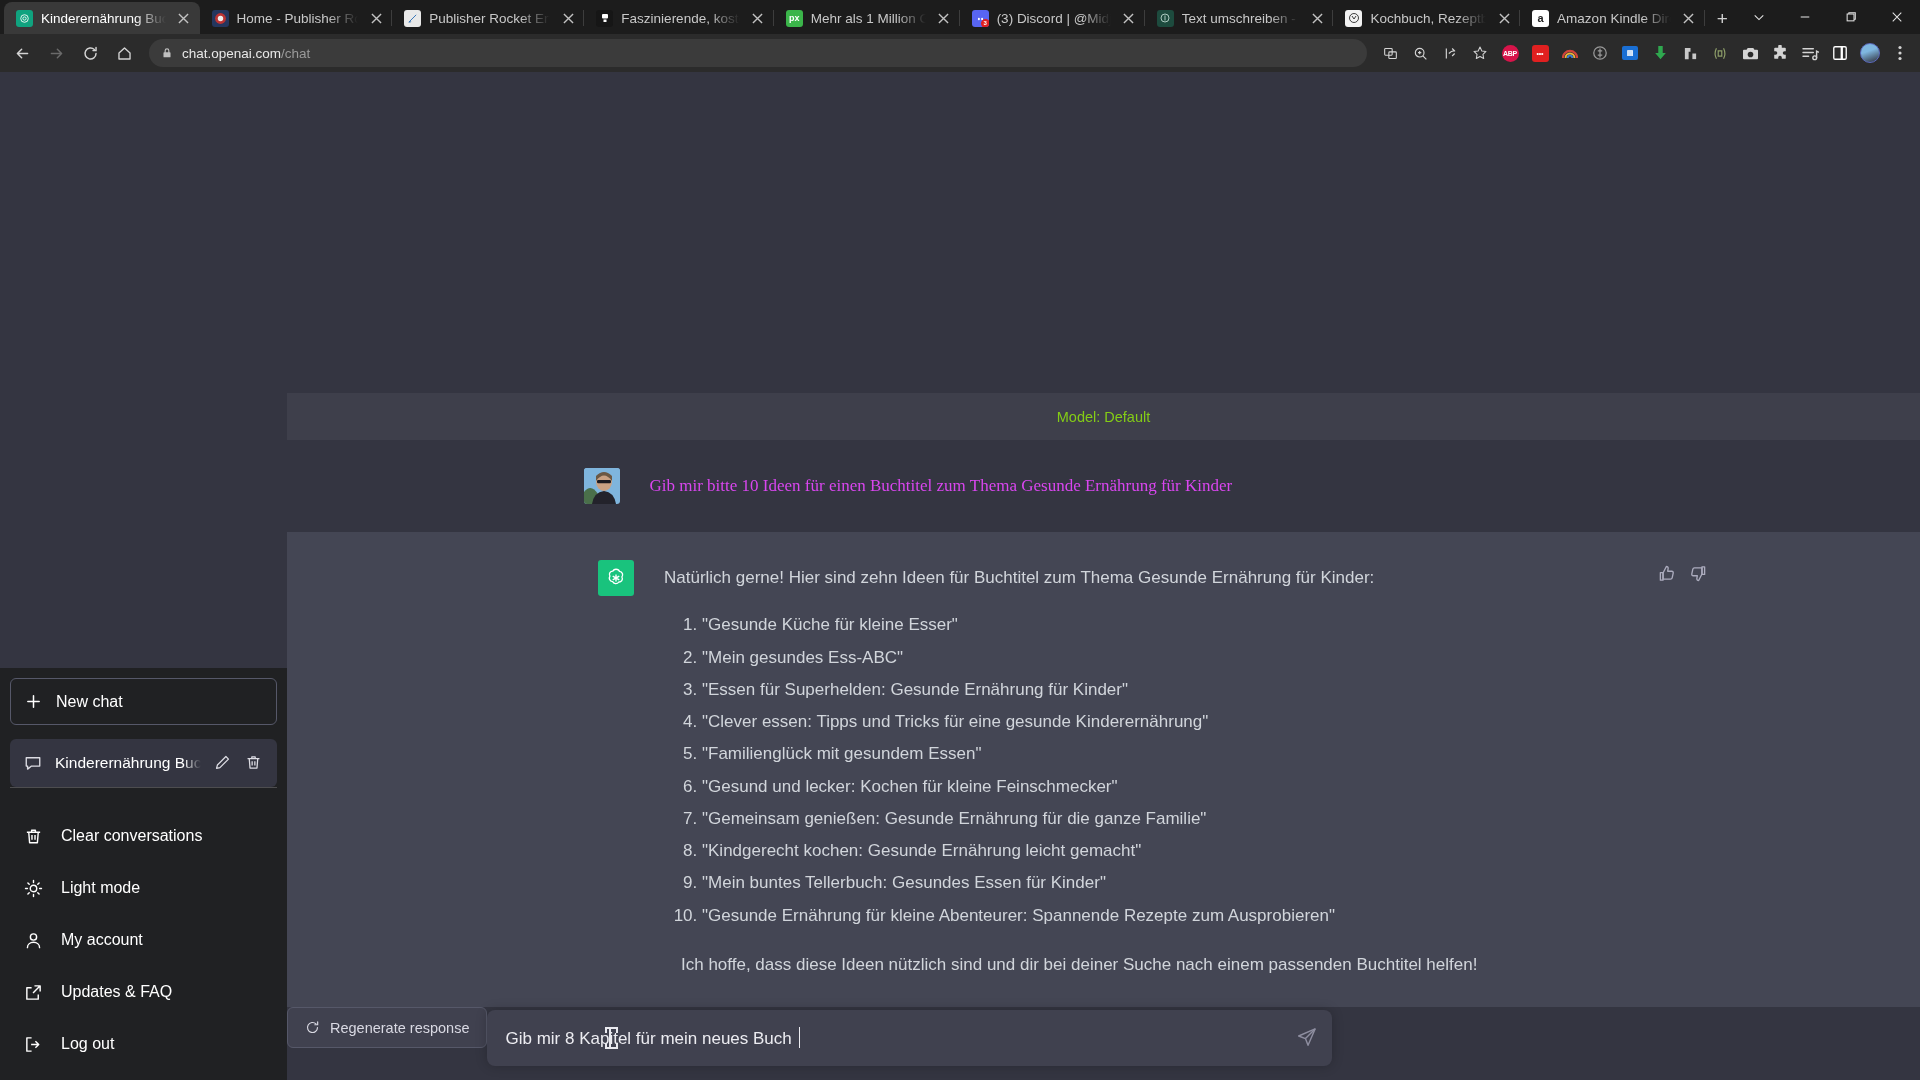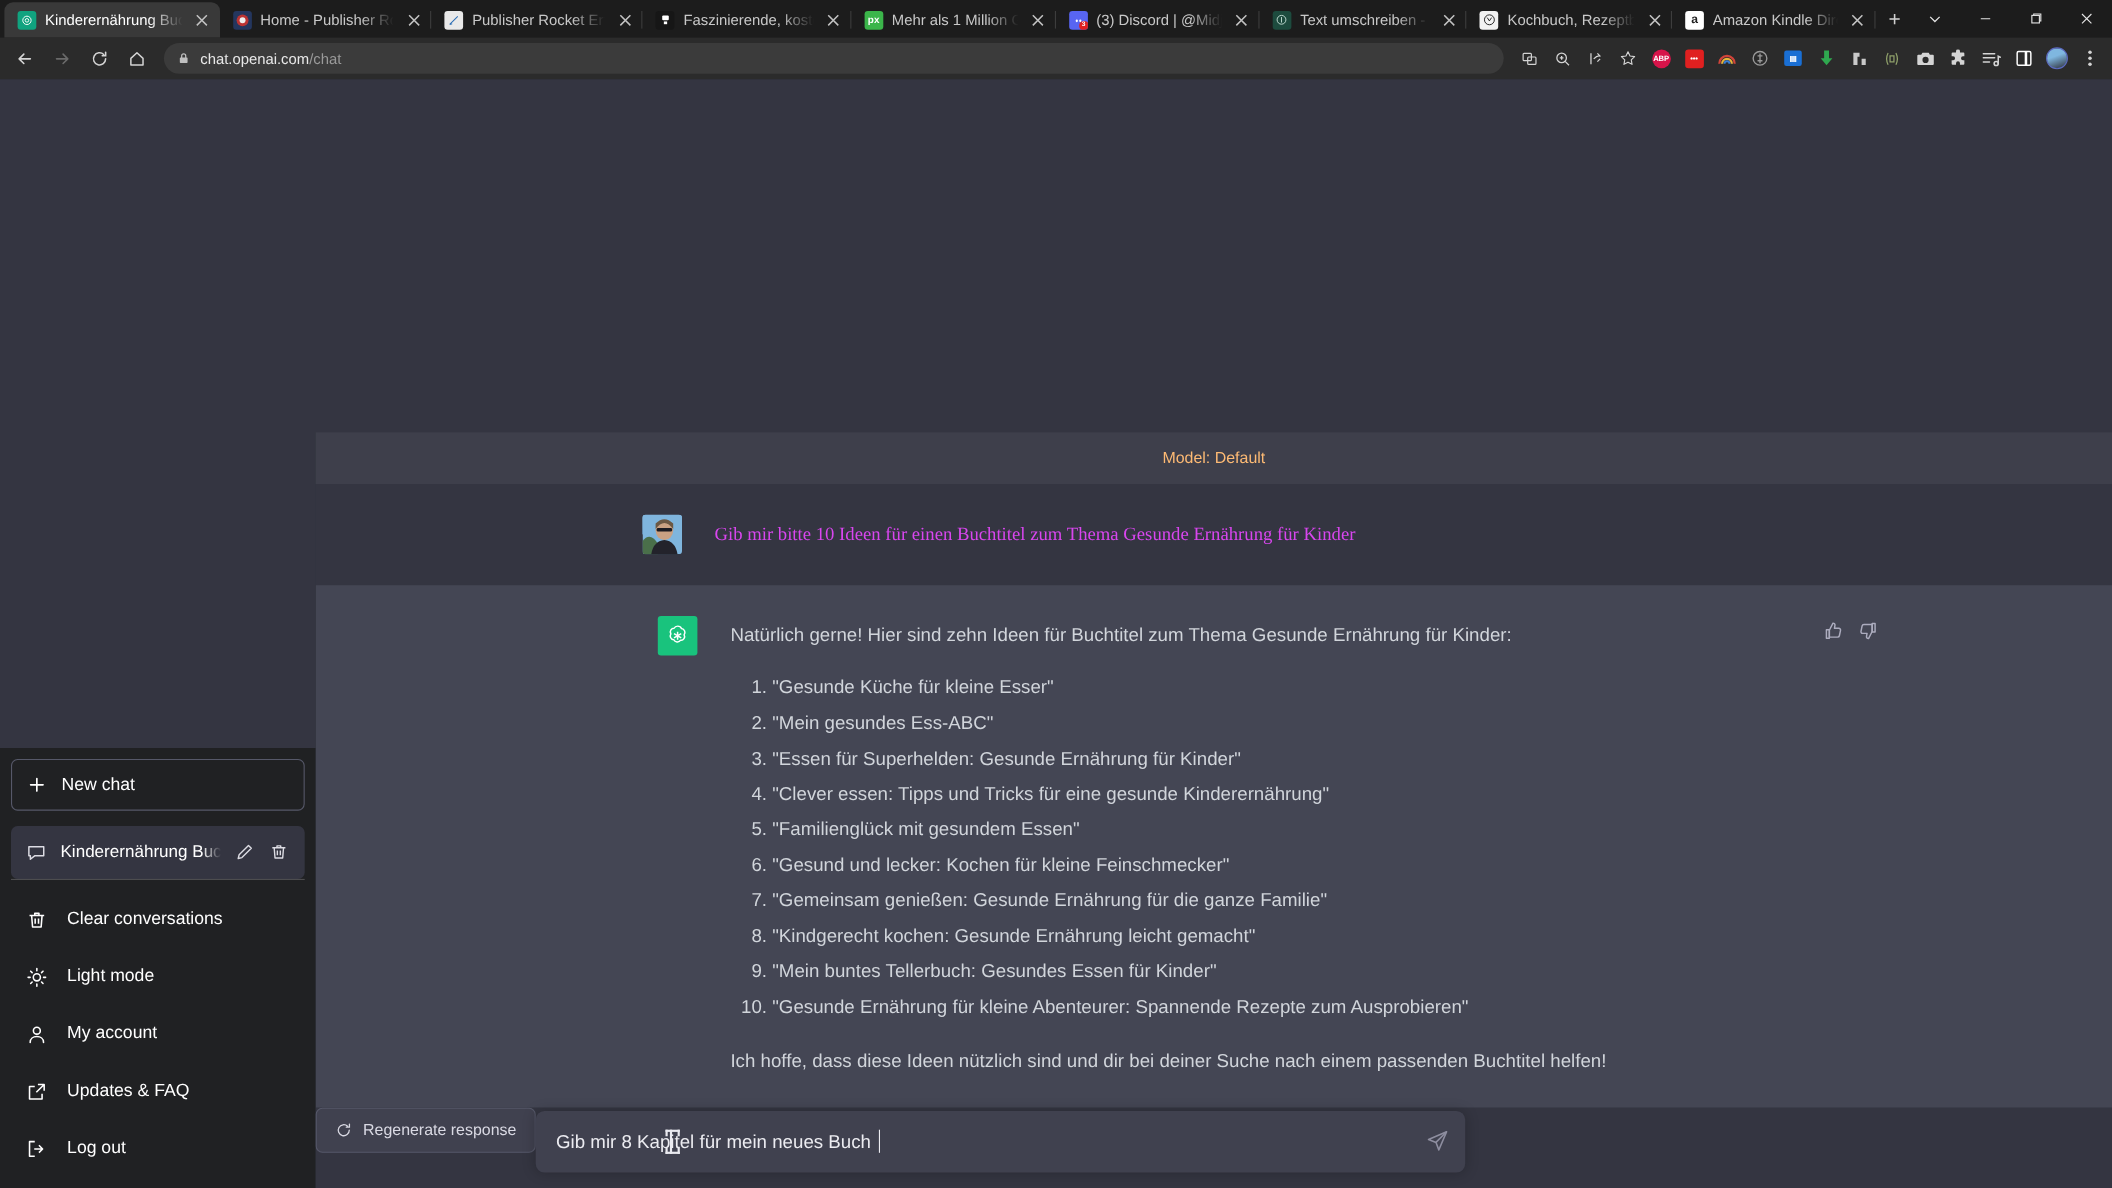--- a/index.html
+++ b/index.html
@@ -169,21 +169,21 @@
   }
   .conv-title {
     flex: 1;
     white-space: nowrap;
     overflow: hidden;
     -webkit-mask-image: linear-gradient(to right, #000 88%, transparent 100%);
     mask-image: linear-gradient(to right, #000 88%, transparent 100%);
   }
   .conv-action { width: 18px; height: 18px; flex: 0 0 18px; color: #dcdce3; }
   #sidebar-spacer { flex: 1 1 auto; }
-  #sidebar-footer { border-top: 1px solid #4d4d4f; padding-top: 10px; }
+  #sidebar-footer { border-top: 1px solid #4d4d4f; padding-top: 22px; }
   .side-item {
     height: 52px;
     display: flex;
     align-items: center;
     gap: 18px;
     padding: 0 14px;
     font-size: 16px;
     color: #ffffff;
     border-radius: 6px;
   }
@@ -199,21 +199,21 @@
     position: relative;
   }
   #model-bar {
     height: 47px;
     flex: 0 0 47px;
     background: #3e3f4b;
     display: flex;
     align-items: center;
     justify-content: center;
     font-size: 14.5px;
-    color: #fdba74;
+    color: #84cc16;
   }
   #thread {
     flex: 1 1 auto;
     overflow: hidden;
   }
   .msg {
     width: 100%;
     display: flex;
     justify-content: center;
     padding: 28px 0;
@@ -239,21 +239,21 @@
     font-size: 17px;
     line-height: 1.72;
     color: #d1d5db;
     padding-top: 3px;
   }
   .msg.user .msg-body { color: #d946ef; font-family: Liberation Serif, serif; }
   .msg-body p { margin: 0; }
   .msg-body p + ol { margin-top: 18px; }
   .msg-body ol { padding-left: 38px; margin: 0; }
   .msg-body ol li { margin-bottom: 3px; }
-  .msg-body ol + p { margin-top: 20px; }
+  .msg-body ol + p { margin-top: 20px; margin-left: 17px; }
   .feedback {
     position: absolute;
     right: -70px;
     top: 4px;
     display: flex;
     gap: 10px;
   }
   .fb-btn { width: 20px; height: 20px; color: #acacbe; }
 
   

